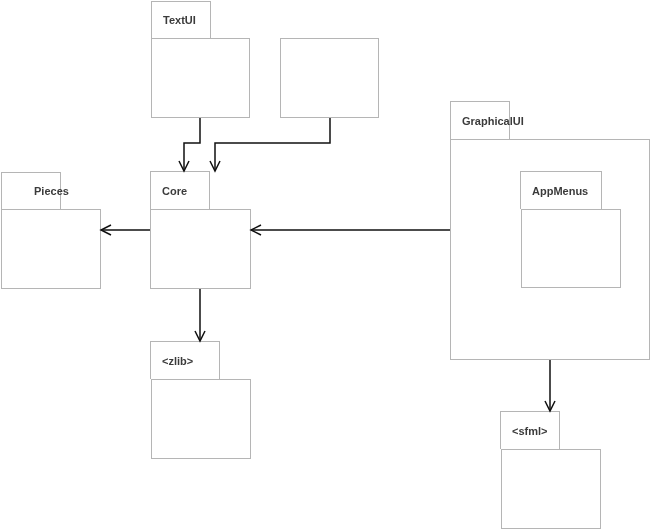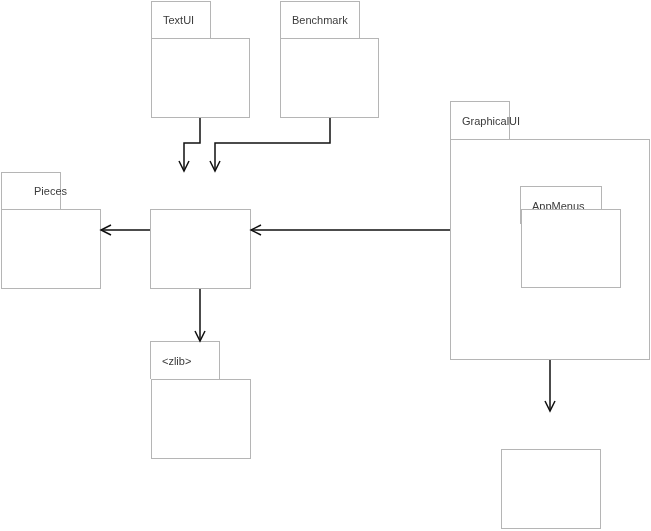--- a/index.html
+++ b/index.html
@@ -33,21 +33,21 @@
   }
   .pkg-body {
     position: absolute;
     box-sizing: border-box;
     background: var(--background);
     border: 1px solid var(--package-border);
     z-index: 1;
   }
   .pkg-label {
     font-size: 11px;
-    font-weight: normal;
+    font-weight: bold;
     color: var(--label-text);
     white-space: nowrap;
     text-align: center;
   }
   .arrows {
     position: absolute;
     left: 0; top: 0;
     width: 651px; height: 531px;
     z-index: 3;
     pointer-events: none;
@@ -61,47 +61,50 @@
 </head>
 <body>
 
 <div class="canvas">
 
   <div class="pkg-tab" style="left:151px; top:1px; width:60px; height:37px;">
     <span class="pkg-label">TextUI</span>
   </div>
   <div class="pkg-body" style="left:151px; top:38px; width:99px; height:80px;"></div>
 
-  <div class="pkg-tab" style="left:280px; top:1px; width:80px; height:37px;">
-    <span class="pkg-label">Benchmark</span>
-  </div>
   <div class="pkg-body" style="left:280px; top:38px; width:99px; height:80px;"></div>
 
   <div class="pkg-tab" style="left:1px; top:172px; width:60px; height:37px;padding-left:32px;">
     <span class="pkg-label">Pieces</span>
   </div>
   <div class="pkg-body" style="left:1px; top:209px; width:100px; height:80px;"></div>
 
+  <div class="pkg-tab" style="left:150px; top:171px; width:60px; height:38px;">
+    <span class="pkg-label">Core</span>
+  </div>
   <div class="pkg-body" style="left:150px; top:209px; width:101px; height:80px;"></div>
 
   <div class="pkg-tab" style="left:450px; top:101px; width:60px; height:38px;">
     <span class="pkg-label">GraphicalUI</span>
   </div>
   <div class="pkg-body" style="left:450px; top:139px; width:200px; height:221px;"></div>
 
-  <div class="pkg-tab" style="left:520px; top:186px; width:82px; height:38px; z-index:4;">
+  <div class="pkg-tab" style="left:520px; top:171px; width:82px; height:38px; z-index:4;">
     <span class="pkg-label">AppMenus</span>
   </div>
   <div class="pkg-body" style="left:521px; top:209px; width:100px; height:79px; z-index:4;"></div>
 
   <div class="pkg-tab" style="left:150px; top:341px; width:70px; height:38px;">
     <span class="pkg-label">&lt;zlib&gt;</span>
   </div>
   <div class="pkg-body" style="left:151px; top:379px; width:100px; height:80px;"></div>
 
+  <div class="pkg-tab" style="left:500px; top:411px; width:60px; height:38px;">
+    <span class="pkg-label">&lt;sfml&gt;</span>
+  </div>
   <div class="pkg-body" style="left:501px; top:449px; width:100px; height:80px;"></div>
 
   <svg class="arrows" viewBox="0 0 651 531" xmlns="http://www.w3.org/2000/svg">
     <g>
       <path d="M200,118 V143 H184 V171"></path>
       <path d="M179,161 L184,171 L189,161"></path>
     </g>
     <g>
       <path d="M330,118 V143 H215 V171"></path>
       <path d="M210,161 L215,171 L220,161"></path>

